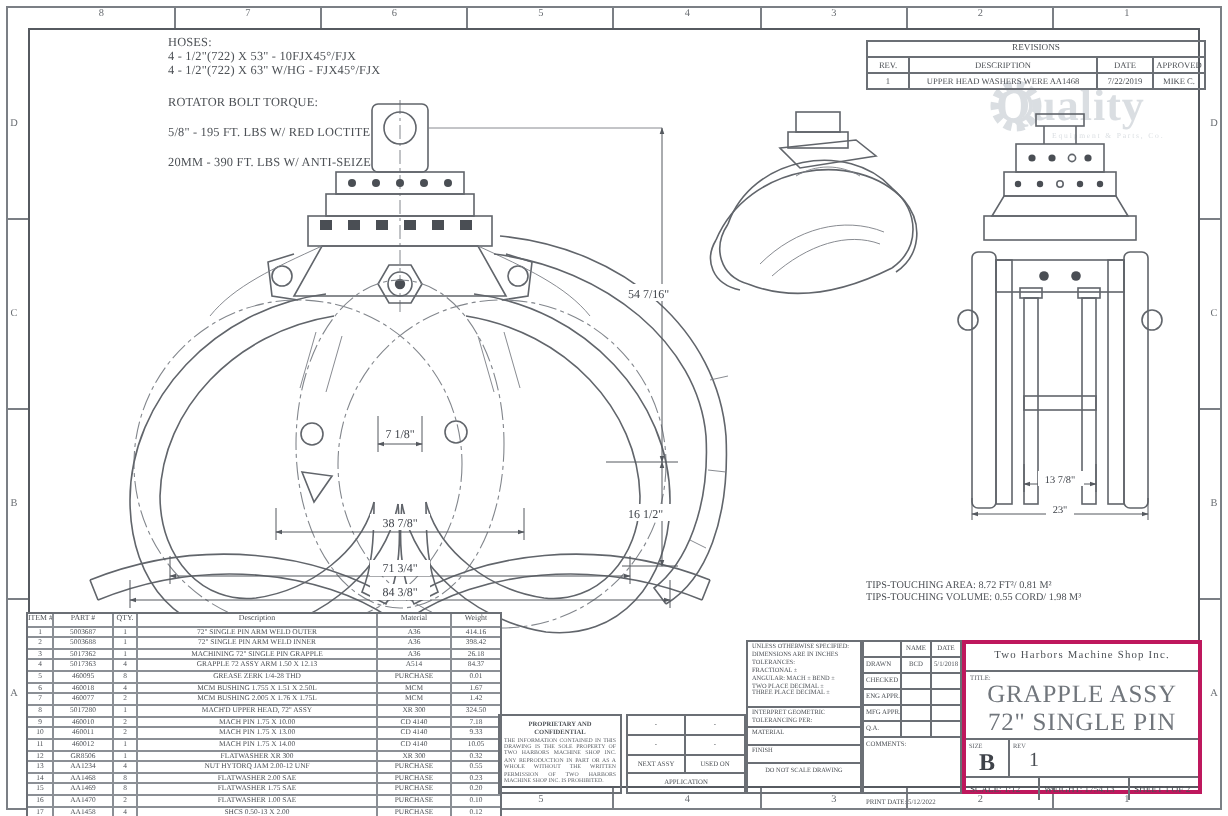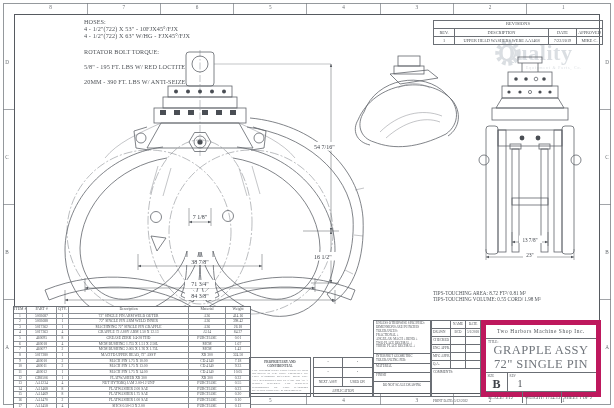--- a/index.html
+++ b/index.html
@@ -59,21 +59,21 @@
   .tol .dns{text-align:center;padding-top:2px;height:6px;}
   
   .apv{left:431px;top:320px;width:50px;height:77px;border:1px solid #6b6f75;box-sizing:border-box;font-size:3.4px;}
   .apv .r{display:flex;border-bottom:1px solid #6b6f75;height:7px;line-height:7px;}
   .apv .l{width:17px;padding-left:1px;overflow:hidden;white-space:nowrap;}
   .apv .n{width:14px;border-left:1px solid #6b6f75;text-align:center;overflow:hidden;}
   .apv .d{flex:1;border-left:1px solid #6b6f75;text-align:center;overflow:hidden;white-space:nowrap;}
   .apv .comments{position:relative;height:33px;padding:1px;}
   .apv .printdate{position:absolute;left:1px;bottom:1px;white-space:nowrap;}
   
-  .tb{left:481px;top:320px;width:120px;height:77px;border:5px solid #be185d;box-sizing:border-box;}
+  .tb{left:481px;top:320px;width:120px;height:77px;border:2px solid #be185d;box-sizing:border-box;}
   .tb .company{height:13px;line-height:13px;text-align:center;font-size:5.4px;letter-spacing:.6px;border-bottom:1px solid #6b6f75;color:#4d5156;white-space:nowrap;overflow:hidden;}
   .tb .titlezone{position:relative;height:33px;border-bottom:1px solid #6b6f75;}
   .tb .titlelabel{position:absolute;left:2px;top:1px;font-size:3.4px;color:#5a5e64;}
   .tb .title{position:absolute;left:0;top:5px;width:100%;text-align:center;
              font-size:12.5px;line-height:13.5px;color:#71767c;letter-spacing:.4px;white-space:nowrap;}
   .tb .numrow{display:flex;height:18px;border-bottom:1px solid #6b6f75;}
   .tb .size{width:21px;border-right:1px solid #6b6f75;position:relative;}
   .tb .dwg{flex:1;border-right:1px solid #6b6f75;position:relative;}
   .tb .revc{width:24px;position:relative;}
   .tb .tag{position:absolute;left:1.5px;top:.5px;font-size:3.2px;color:#5a5e64;}

